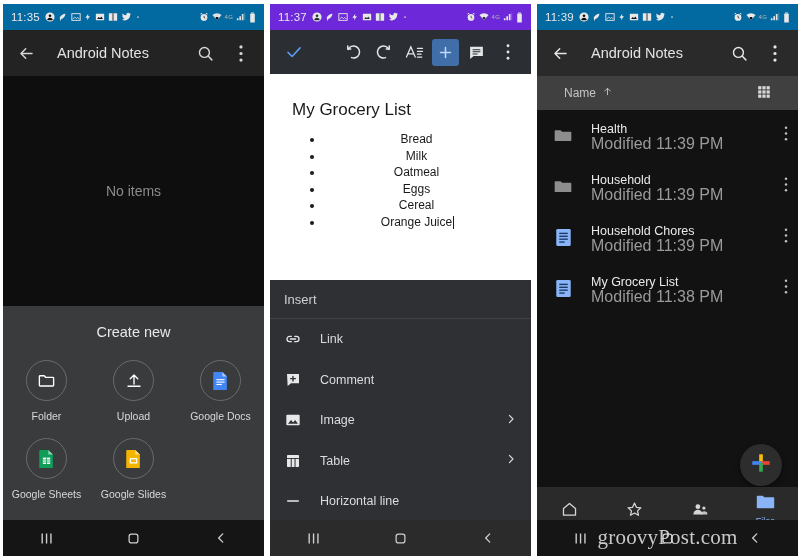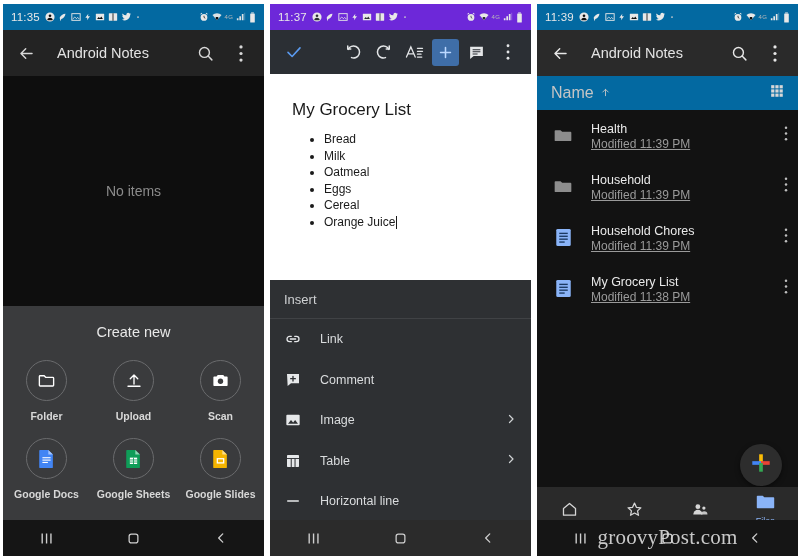--- a/index.html
+++ b/index.html
@@ -91,21 +91,21 @@
     grid-template-columns: repeat(3, 1fr);
     row-gap: 16px;
   }
   .tile { display: flex; flex-direction: column; align-items: center; gap: 9px; }
   .circle {
     width: 41px; height: 41px; border-radius: 50%;
     border: 1px solid #6a6b6d;
     display: flex; align-items: center; justify-content: center;
     color: #ffffff;
   }
-  .tile .label { color: #d8d8d8; font-size: 10.5px; font-weight: bold; }
+  .tile .label { color: #d8d8d8; font-size: 10.5px; }
 
   
   .navbar {
     position: absolute;
     left: 0; right: 0; bottom: 0;
     height: 36px;
     background: #151515;
     display: flex;
     align-items: center;
     justify-content: space-around;
@@ -132,21 +132,21 @@
   .docs-toolbar .tb.active { background: #3f6ea8; color: #a9cbff; }
   .docs-toolbar .spacer { flex: 1 1 auto; }
 
   .doc-page {
     background: #ffffff;
     height: 206px;
     padding: 26px 22px 0 22px;
     color: #1a1a1a;
   }
   .doc-title { font-size: 17px; margin-bottom: 11px; font-weight: 400; }
-  .doc-list { list-style: disc; padding-left: 32px; }
+  .doc-list { list-style: disc; padding-left: 32px; text-align: center; }
   .doc-list li { font-size: 12px; line-height: 16.5px; }
   .doc-list li.caret { position: relative; }
   .doc-list li.caret::after {
     content: "";
     position: absolute;
     width: 1px; height: 13px;
     background: #1a1a1a;
     margin-left: 1px;
     top: 2px;
   }
@@ -171,41 +171,41 @@
     gap: 18px;
     color: #dadcde;
     font-size: 12.5px;
   }
   .insert-item .ii-icon { width: 18px; display: flex; align-items: center; justify-content: center; color: #e6e8ea; }
   .insert-item .chev { margin-left: auto; color: #cfd1d3; }
 
   
   .sortbar {
     height: 34px;
-    background: #0369a1;
-    display: flex;
-    align-items: center;
-    padding: 0 14px;
+    background: #404040;
+    display: flex;
+    align-items: center;
+    padding: 0 27px;
     color: #c5c5c5;
-    font-size: 16px;
+    font-size: 12px;
     gap: 6px;
   }
   .sortbar .grid-toggle { margin-left: auto; color: #d8d8d8; }
   .file-row {
     height: 51px;
     display: flex;
     align-items: center;
     padding: 0 10px 0 14px;
     gap: 16px;
     justify-content: space-between;
   }
   .file-row .fi { width: 24px; display: flex; align-items: center; justify-content: center; }
   .file-row .meta { flex: 1; }
   .file-row .fname { color: #eaeaea; font-size: 12.5px; line-height: 16px; }
-  .file-row .fsub { color: #9a9a9a; font-size: 12px; line-height: 14px; text-decoration: underline; }
+  .file-row .fsub { color: #9a9a9a; font-size: 16px; line-height: 14px; }
   .file-row .kebab { color: #c0c0c0; }
 
   .fab {
     position: absolute;
     right: 16px;
     bottom: 70px;
     width: 42px; height: 42px;
     border-radius: 50%;
     background: #2d2d2d;
     display: flex; align-items: center; justify-content: center;
@@ -345,29 +345,20 @@
 
         <div class="tile">
           <span class="circle">
             <svg width="18" height="18" viewBox="0 0 24 24" fill="none" stroke="#ffffff" stroke-width="1.8" stroke-linecap="round">
                 <path d="M12 16V4M7 9l5-5 5 5M4 19h16"></path>
               </svg>
           </span>
           <span class="label">Upload</span>
         </div>
 
-        <div class="tile">
-          <span class="circle">
-            <svg width="19" height="19" viewBox="0 0 24 24" fill="#ffffff">
-                <path d="M4 7h3l1.5-2h7L17 7h3a1 1 0 011 1v10a1 1 0 01-1 1H4a1 1 0 01-1-1V8a1 1 0 011-1z"></path>
-                <circle cx="12" cy="13" r="3.4" fill="#3a3b3d"></circle>
-              </svg>
-          </span>
-          <span class="label">Scan</span>
-        </div>
 
         <div class="tile">
           <span class="circle">
             <svg width="17" height="20" viewBox="0 0 18 22">
                 <path d="M2 1h9l5 5v14a1 1 0 01-1 1H2a1 1 0 01-1-1V2a1 1 0 011-1z" fill="#4285F4"></path>
                 <path d="M11 1l5 5h-5z" fill="#a3c6ff"></path>
                 <g fill="#ffffff">
                   <rect x="4.5" y="9" width="9" height="1.2"></rect>
                   <rect x="4.5" y="11.6" width="9" height="1.2"></rect>
                   <rect x="4.5" y="14.2" width="6" height="1.2"></rect>

